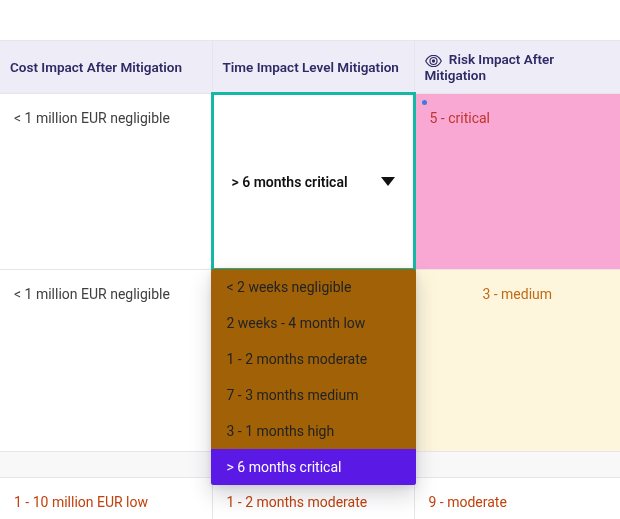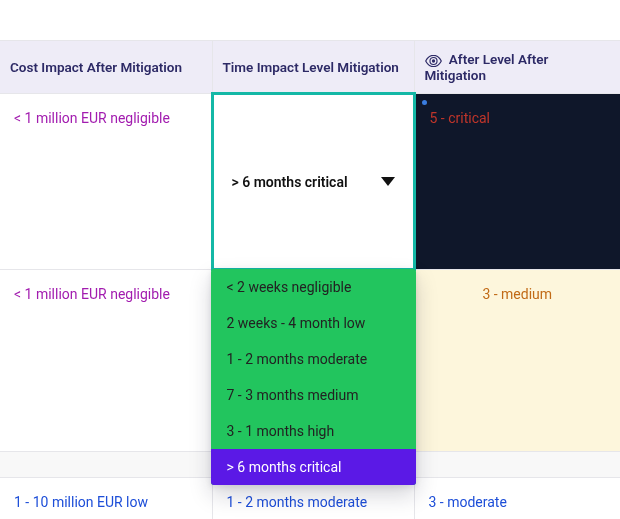--- a/index.html
+++ b/index.html
@@ -44,26 +44,26 @@
 
   tbody td {
     padding: 16px 14px;
     vertical-align: top;
     height: 90px;
     font-size: 14px;
   }
   .h-tall { height: 176px; }
   .h-btw  { height: 182px; }
 
-  .c-blue   { color: #a21caf; }
+  .c-blue   { color: #404040; }
   .c-red    { color: #c0352a; }
   .c-orange { color: #c16a16; }
-  .c-green  { color: #1d4ed8; }
-
-  .bg-red    { background: #0f172a; }
+  .c-green  { color: #c2410c; }
+
+  .bg-red    { background: #f9a8d4; }
   .bg-yellow { background: #fdf6dc; text-align: center; }
   .bg-faint  { background: #f8f8f8; }
 
   
   .dd-cell {
     position: relative;
     padding: 0;
     background: #fff;
     border: 3px solid #14b8a6;
     vertical-align: middle;
@@ -96,21 +96,21 @@
     top: 6px; left: 6px;
   }
   .rel { position: relative; }
 
   
   .dd-panel {
     position: absolute;
     left: -3px; right: -3px;
     top: 100%;
     margin-top: 1px;
-    background: #22c55e;
+    background: #a16207;
     box-shadow: 0 10px 22px rgba(20,20,50,0.18), 0 2px 6px rgba(20,20,50,0.10);
     border-radius: 3px;
     z-index: 20;
     overflow: hidden;
   }
   .dd-item {
     padding: 10px 16px;
     font-size: 14px;
     color: #222;
     cursor: pointer;
@@ -136,21 +136,21 @@
         <span>Cost Impact After Mitigation</span>
       </th>
       <th>
         <span>Time Impact Level Mitigation</span>
       </th>
       <th class="icon-head">
         <svg width="17" height="12" viewBox="0 0 24 16">
           <path d="M12 0C5 0 1 8 1 8s4 8 11 8 11-8 11-8S19 0 12 0zm0 13a5 5 0 1 1 0-10 5 5 0 0 1 0 10z" fill="none" stroke="#2d2a66" stroke-width="1.6"></path>
           <circle cx="12" cy="8" r="2.3" fill="#2d2a66"></circle>
         </svg>
-        <span>After Level After Mitigation</span>
+        <span>Risk Impact After Mitigation</span>
       </th>
     </tr>
   </thead>
 
   <tbody>
 
     <tr>
       <td class="h-tall">
         <span class="c-blue">&lt; 1 million EUR negligible</span>
       </td>
@@ -194,19 +194,19 @@
     </tr>
 
     <tr>
       <td>
         <span class="c-green">1 - 10 million EUR low</span>
       </td>
       <td>
         <span class="c-green">1 - 2 months moderate</span>
       </td>
       <td>
-        <span class="c-green">3 - moderate</span>
+        <span class="c-green">9 - moderate</span>
       </td>
     </tr>
   </tbody>
 </table>
 
 </div>
 
 </body></html>

